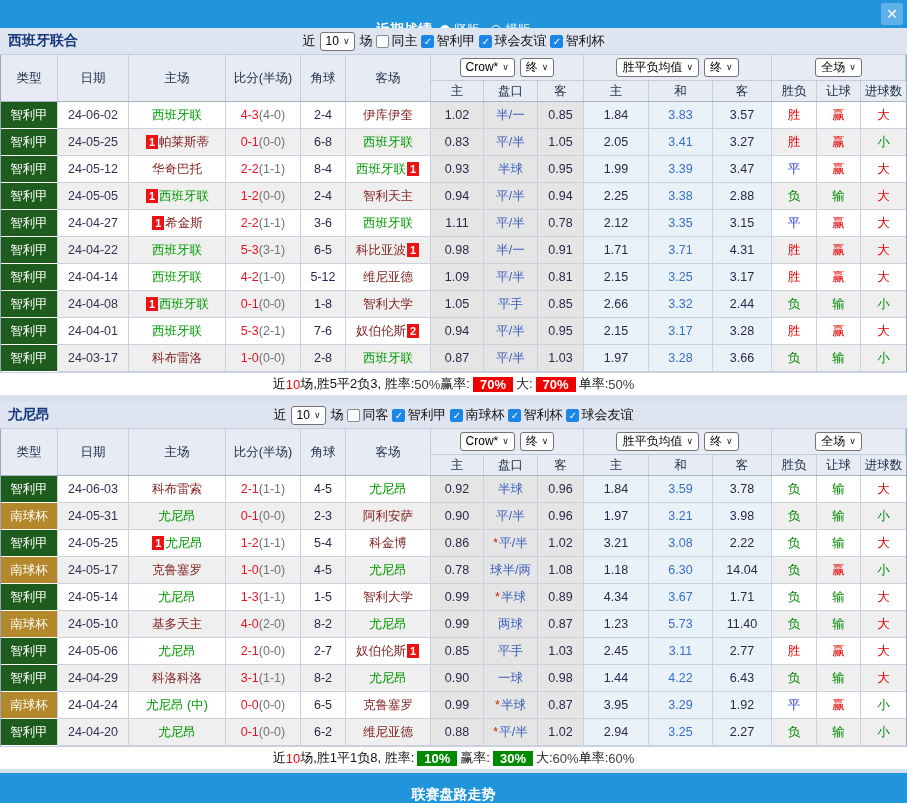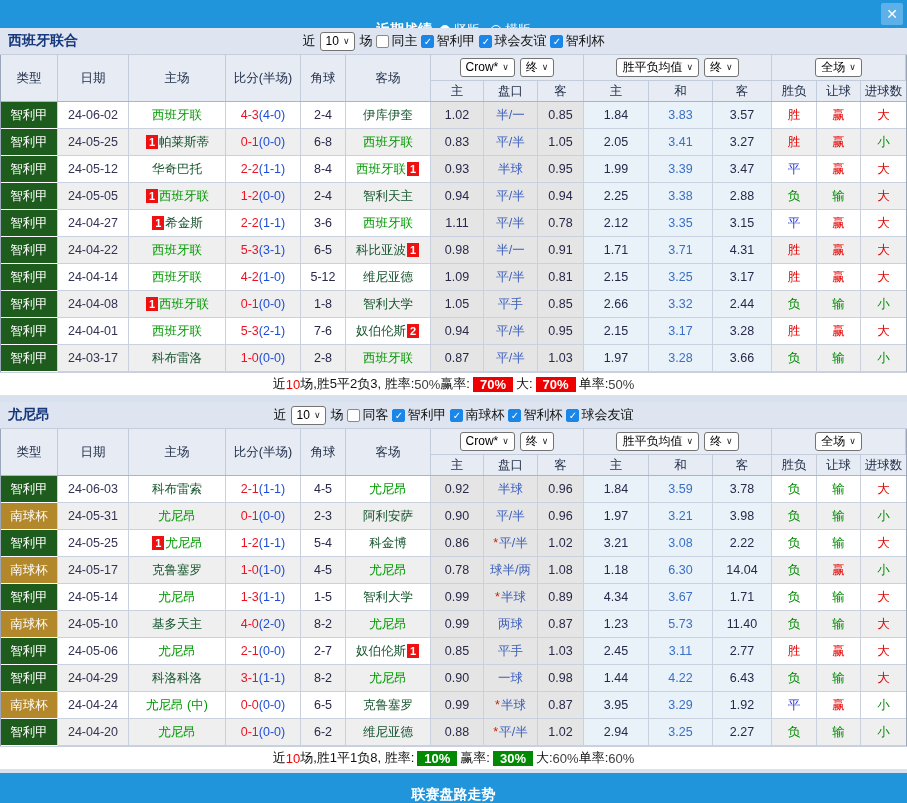--- a/index.html
+++ b/index.html
@@ -50,23 +50,23 @@
   .cell{display:flex;align-items:center;justify-content:center;border-right:1px solid var(--border);
     border-bottom:1px solid var(--border);overflow:hidden;white-space:nowrap;}
   .cell:last-child{border-right:none;}
   .trow.alt .c-alt{background:#efefef;}
   .c-type{color:#fff;border-bottom:1px solid #fff;font-size:12.5px;}
   .type-green{background:#1e5c1e;}
   .type-gold{background:#b3882a;}
   .c-date{color:#333355;}
   .c-corner{color:#28284a;}
   .c-score .main{color:#ee1122;}
-  .c-score .half{color:#1d4ed8;}
+  .c-score .half{color:#737373;}
   .t-green{color:#009900;}
-  .t-dark{color:#14532d;}
+  .t-dark{color:#7f1d1d;}
   .badge{background:#ee1111;color:#fff;font-size:11px;font-weight:bold;padding:0 3px;height:14px;
     line-height:14px;display:inline-block;margin:0 1px;}
   .bg-cream{background:#e5e5e5;color:#28284a;}
   .c-hand{color:#3a5dbb;}
   .star{color:#cc2200;margin-right:1px;}
   .bg-blue{background:#e9f2f9;color:#28284a;}
   .c-avgd{color:#3a6fc4;}
   .t-r{color:#e60000;}
   .t-b{color:#2233cc;}
   .t-g{color:#018a01;}

